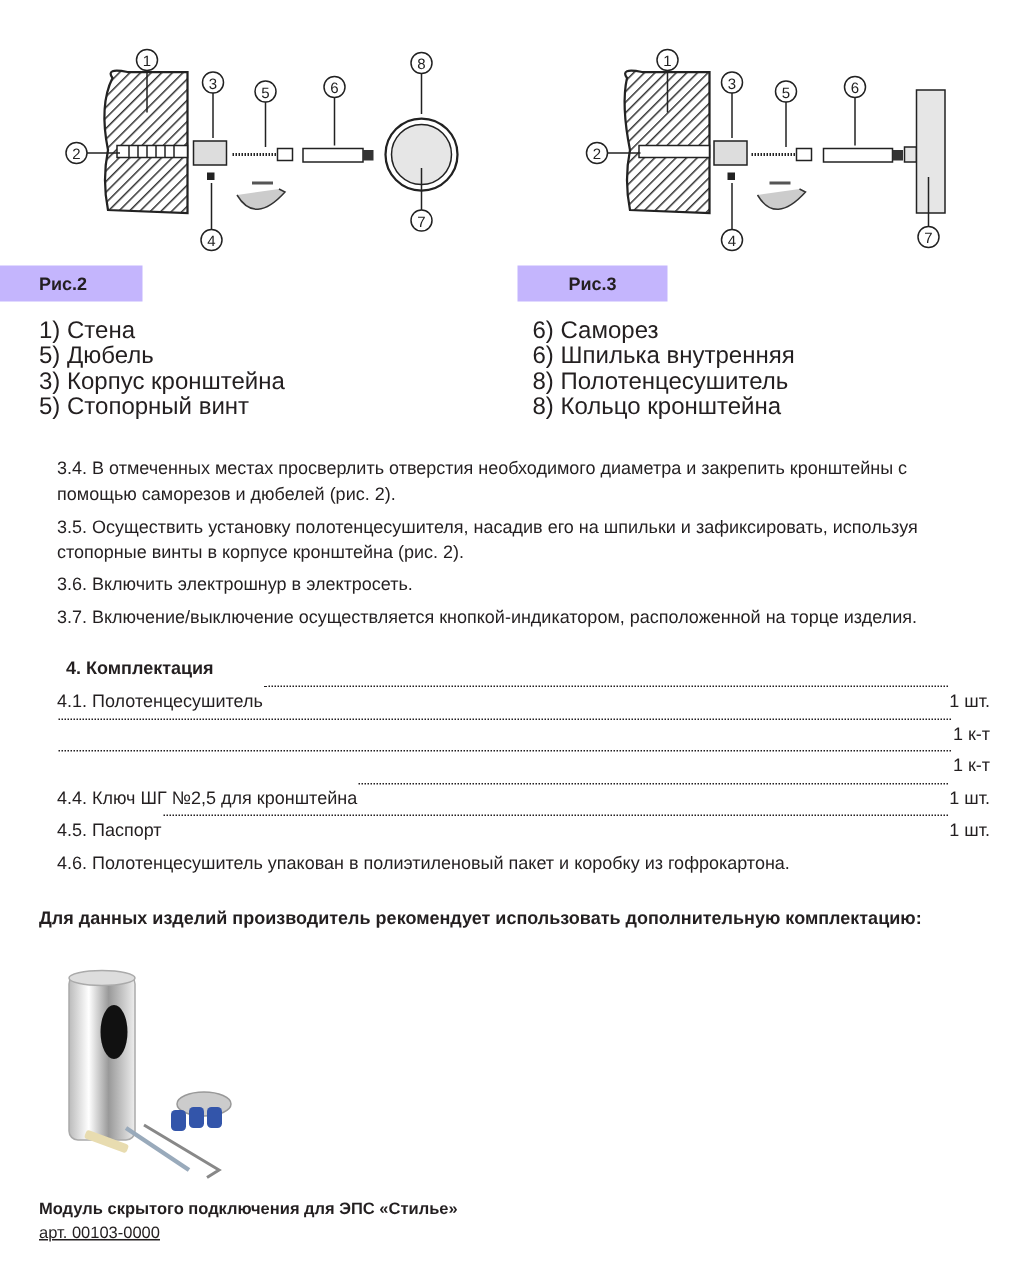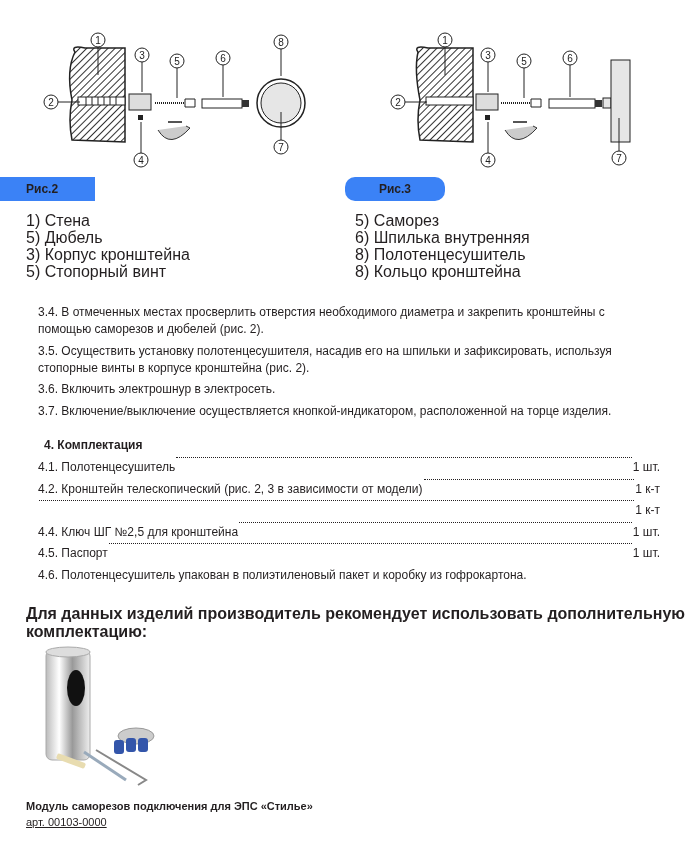--- a/index.html
+++ b/index.html
@@ -1,31 +1,31 @@
 <!DOCTYPE html>
 <html><head>
 <meta charset="utf-8">
 <style>
   html, body { margin:0; padding:0; background:#ffffff; }
   body { width:686px; height:848px; position:relative; overflow:hidden;
          font-family:"Liberation Sans", sans-serif; color:#231f20; }
   .abs { position:absolute; }
   .fig { position:absolute; top:20px; }
-  .figlabel { position:absolute; background:#3b82f6; font-weight:bold; font-size:12px;
+  .figlabel { position:absolute; background:#c4b5fd; font-weight:bold; font-size:12px;
               height:24px; line-height:24px; top:177px; }
   .legend { position:absolute; top:212px; font-size:16px; line-height:17px; }
   .legend div { white-space:nowrap; }
   .para { position:absolute; left:38px; width:620px; font-size:12px; line-height:17px; }
   .h4 { position:absolute; left:44px; top:438px; font-weight:bold; font-size:12px; }
   .kit { position:absolute; left:38px; width:622px; font-size:12px; }
   .kit-row { display:flex; align-items:flex-start; height:21.5px; }
   .kit-row .lbl { white-space:nowrap; }
   .kit-row .dots { flex:1; border-bottom:1px dotted #231f20; margin:0 1px; transform:translateY(-3px); }
   .kit-row .qty { white-space:nowrap; }
-  .rec { position:absolute; left:26px; top:605px; font-weight:bold; font-size:16px; }
+  .rec { position:absolute; left:26px; top:605px; font-weight:bold; font-size:12px; }
   .prod-title { position:absolute; left:26px; top:800px; font-weight:bold; font-size:11px; }
   .prod-art { position:absolute; left:26px; top:816px; font-size:11px;text-decoration:underline; }
 </style>
 </head>
 <body>
 
 <svg class="fig" style="left:0" width="343" height="150" viewBox="0 20 343 150">
   <defs>
     <pattern id="hatch" width="5" height="5" patternUnits="userSpaceOnUse" patternTransform="rotate(45)">
       <rect width="5" height="5" fill="#fff"></rect>
@@ -120,50 +120,49 @@
       <line x1="62" y1="102" x2="84" y2="102"></line>
       <line x1="145" y1="62" x2="145" y2="92"></line>
       <line x1="145" y1="153" x2="145" y2="122"></line>
       <line x1="181" y1="68" x2="181" y2="98"></line>
       <line x1="227" y1="65" x2="227" y2="97"></line>
       <line x1="276" y1="151" x2="276" y2="118"></line>
     </g>
 </svg>
 
 <div class="figlabel" style="left:0;width:95px;padding-left:26px;box-sizing:border-box;">Рис.2</div>
-<div class="figlabel" style="left:345px;width:100px;text-align:center;border-radius:10px;">Рис.3</div>
+<div class="figlabel" style="left:345px;width:100px;text-align:center;">Рис.3</div>
 
 <div class="legend" style="left:26px;">
   <div>1) Стена</div>
   <div>5) Дюбель</div>
   <div>3) Корпус кронштейна</div>
   <div>5) Стопорный винт</div>
 </div>
 <div class="legend" style="left:355px;">
-  <div>5) Саморез</div>
+  <div>6) Саморез</div>
   <div>6) Шпилька внутренняя</div>
   <div>8) Полотенцесушитель</div>
   <div>8) Кольцо кронштейна</div>
 </div>
 
 <div class="para" style="top:304px;">3.4. В отмеченных местах просверлить отверстия необходимого диаметра и закрепить кронштейны с помощью саморезов и дюбелей (рис. 2).</div>
 <div class="para" style="top:343px;">3.5. Осуществить установку полотенцесушителя, насадив его на шпильки и зафиксировать, используя стопорные винты в корпусе кронштейна (рис. 2).</div>
 <div class="para" style="top:381px;">3.6. Включить электрошнур в электросеть.</div>
 <div class="para" style="top:403px;">3.7. Включение/выключение осуществляется кнопкой-индикатором, расположенной на торце изделия.</div>
 
 <div class="h4">4. Комплектация</div>
 
 <div class="kit" style="top:460px;">
   <div class="kit-row">
       <span class="lbl">4.1. Полотенцесушитель</span>
       <span class="dots"></span>
       <span class="qty">1 шт.</span>
     </div>
   <div class="kit-row">
-      <span class="lbl">4.2. Кронштейн телескопический (рис. 2, 3 в зависимости от модели)</span>
       <span class="dots"></span>
       <span class="qty">1 к-т</span>
     </div>
   <div class="kit-row">
       <span class="dots"></span>
       <span class="qty">1 к-т</span>
     </div>
   <div class="kit-row">
       <span class="lbl">4.4. Ключ ШГ №2,5 для кронштейна</span>
       <span class="dots"></span>
@@ -197,14 +196,14 @@
   <g fill="#3355aa">
       <rect x="88" y="100" width="10" height="14" rx="3"></rect>
       <rect x="100" y="98" width="10" height="14" rx="3"></rect>
       <rect x="112" y="98" width="10" height="14" rx="3"></rect>
     </g>
   <rect x="30" y="118" width="30" height="6" rx="2" fill="#e8dcb0" transform="rotate(20 45 121)"></rect>
   <line x1="58" y1="112" x2="100" y2="140" stroke="#9ab" stroke-width="3"></line>
   <path d="M70,110 L120,140 L112,145" fill="none" stroke="#888" stroke-width="2"></path>
 </svg>
 
-<div class="prod-title">Модуль саморезов подключения для ЭПС «Стилье»</div>
+<div class="prod-title">Модуль скрытого подключения для ЭПС «Стилье»</div>
 <div class="prod-art">арт. 00103-0000</div>
 
 </body></html>

